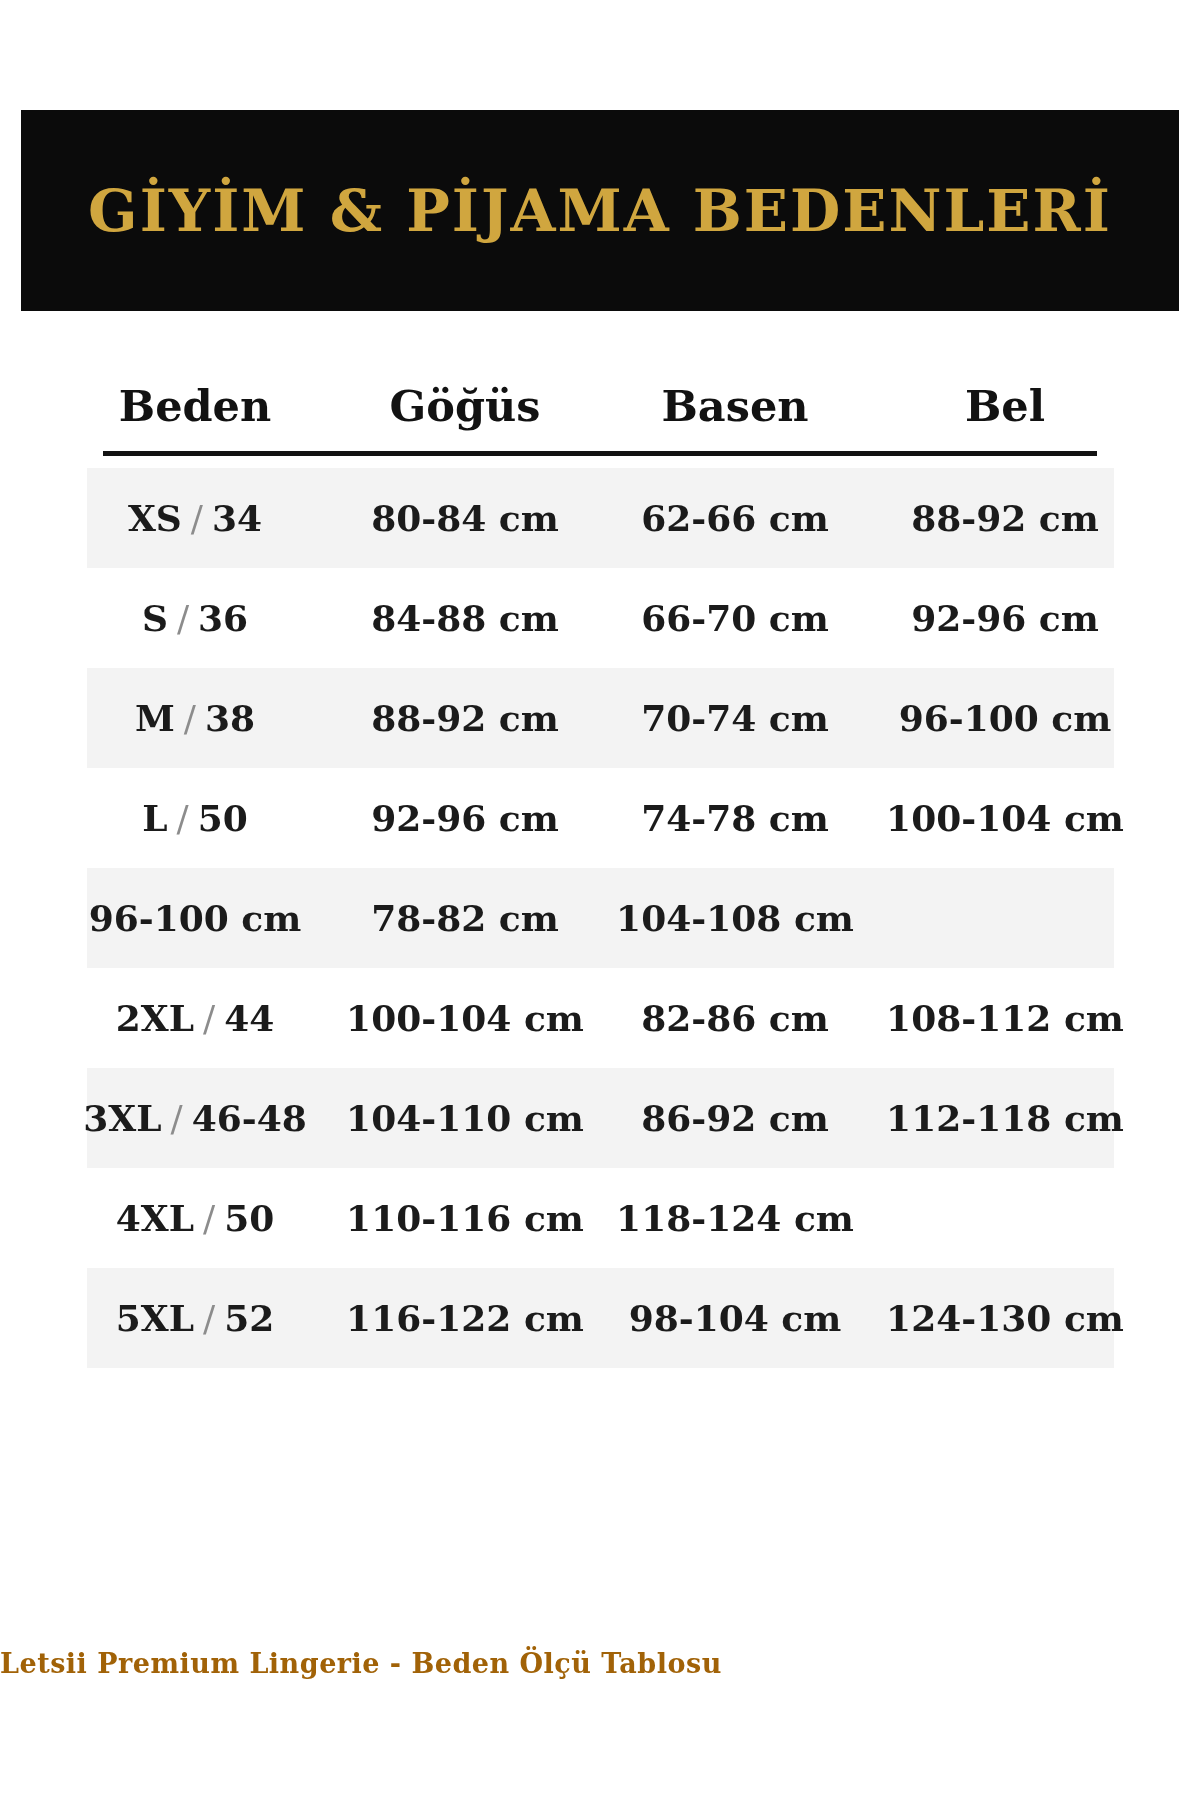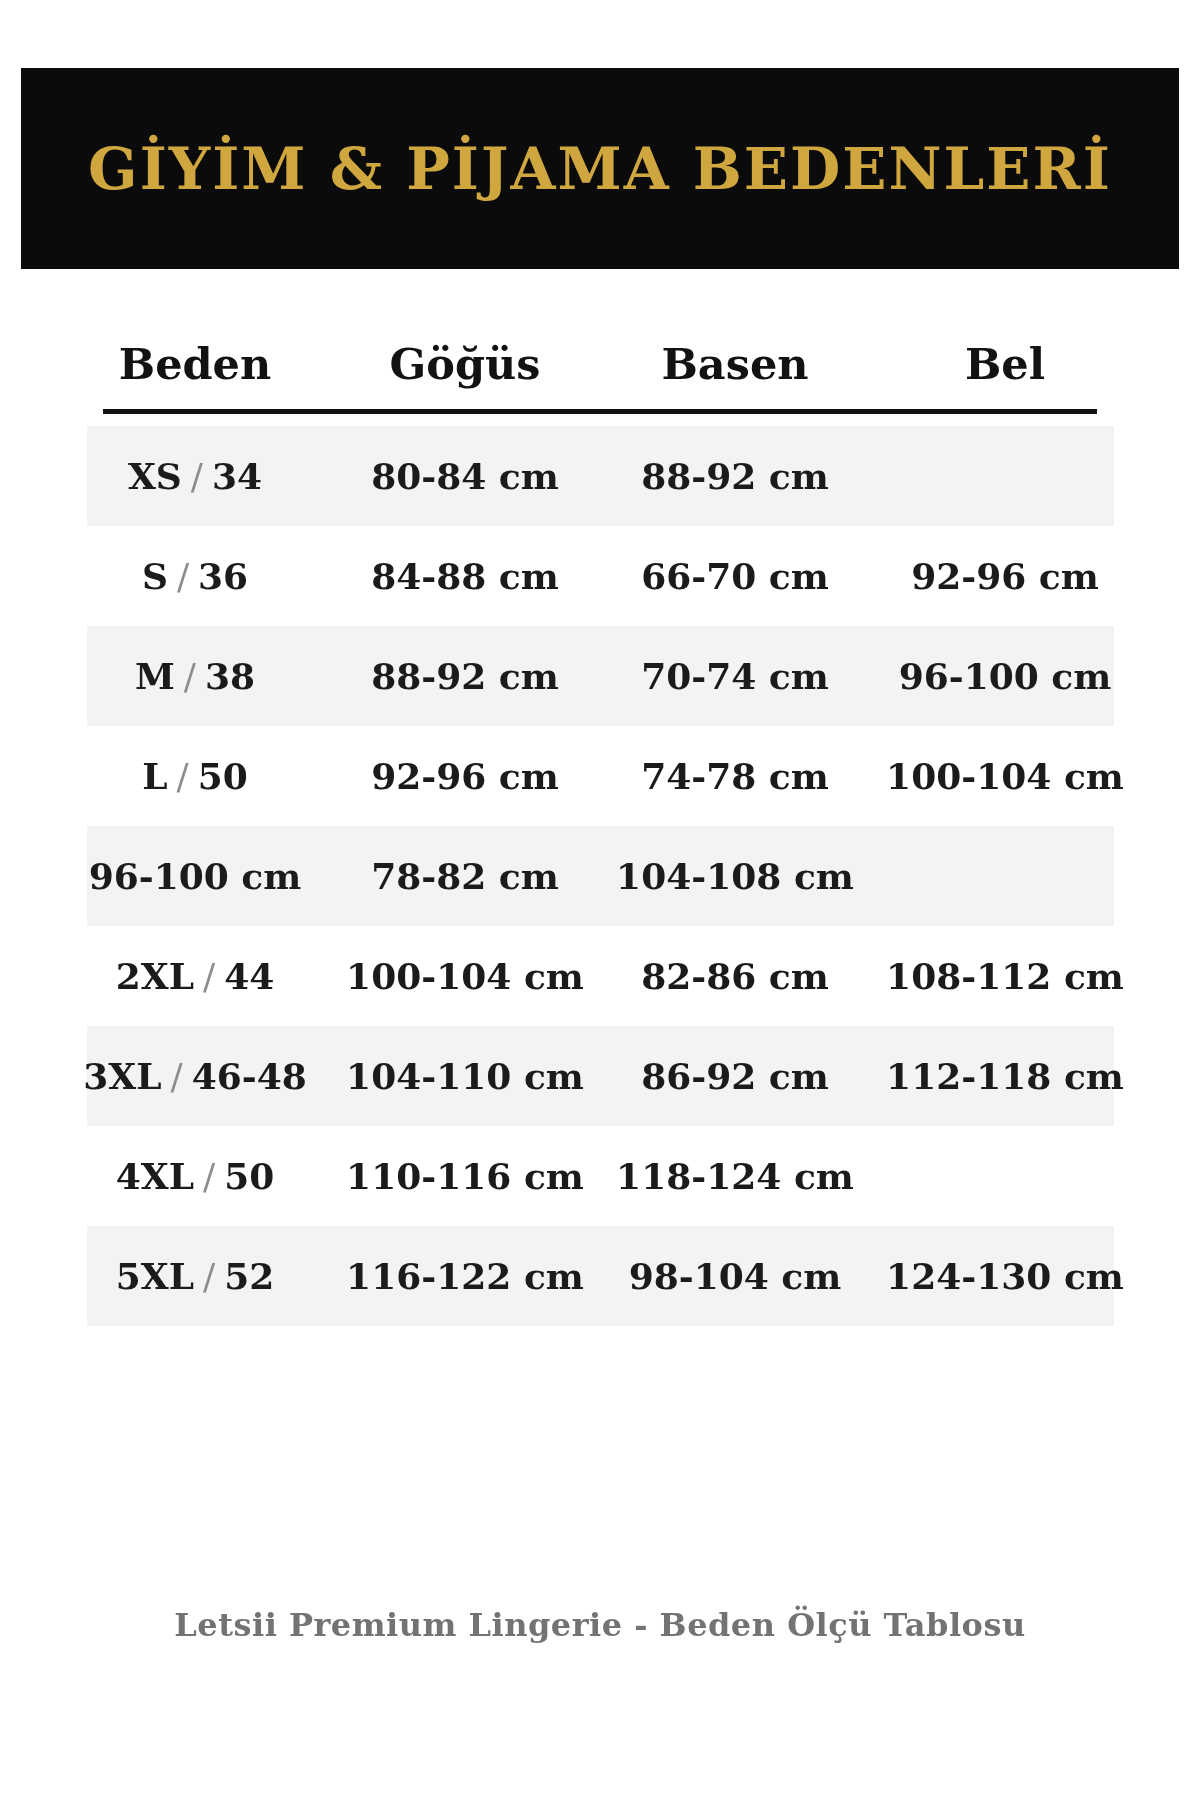--- a/index.html
+++ b/index.html
@@ -12,21 +12,21 @@
     height: 1800px;
     overflow: hidden;
     font-family: "DejaVu Serif", "Liberation Serif", serif;
     font-weight: 700;
     color: #161616;
     position: relative;
   }
   .banner {
     width: 1158px;
     height: 201px;
-    margin: 68px auto 0 auto;
+    margin: 110px auto 0 auto;
     background: #0b0b0b;
     display: flex;
     align-items: center;
     justify-content: center;
   }
   .banner h1 {
     margin: 0;
     padding: 0;
     font-size: 58px;
     font-weight: 700;
@@ -81,23 +81,23 @@
     z-index: 1;
     white-space: nowrap;
   }
   .slash {
     color: #8c8c8c;
     font-weight: 400;
     margin: 0 9px;
   }
   .page-footer {
     margin-top: 280px;
-    text-align: center;
-    font-size: 32px;
-    color: #737373;
+    text-align: left;
+    font-size: 27px;
+    color: #a16207;
     letter-spacing: 0.5px;
   }
 </style>
 </head>
 <body>
 
 <header class="banner">
   <h1>GİYİM &amp; PİJAMA BEDENLERİ</h1>
 </header>
 
@@ -110,20 +110,21 @@
     <div class="cell">Bel</div>
   </div>
 
   <div class="header-rule"></div>
 
   <div class="tbody">
 
     <div class="row striped">
       <div class="cell"><span>XS</span><span class="slash">/</span><span>34</span></div>
       <div class="cell">80-84 cm</div>
+      <div class="cell">62-66 cm</div>
       <div class="cell">88-92 cm</div>
     </div>
 
     <div class="row">
       <div class="cell"><span>S</span><span class="slash">/</span><span>36</span></div>
       <div class="cell">84-88 cm</div>
       <div class="cell">66-70 cm</div>
       <div class="cell">92-96 cm</div>
     </div>
 

